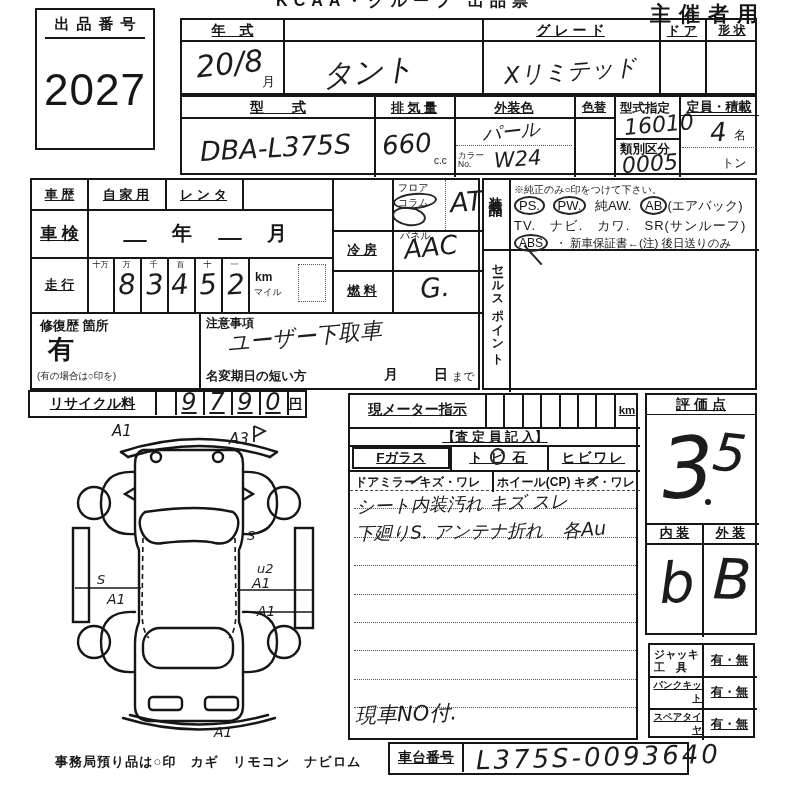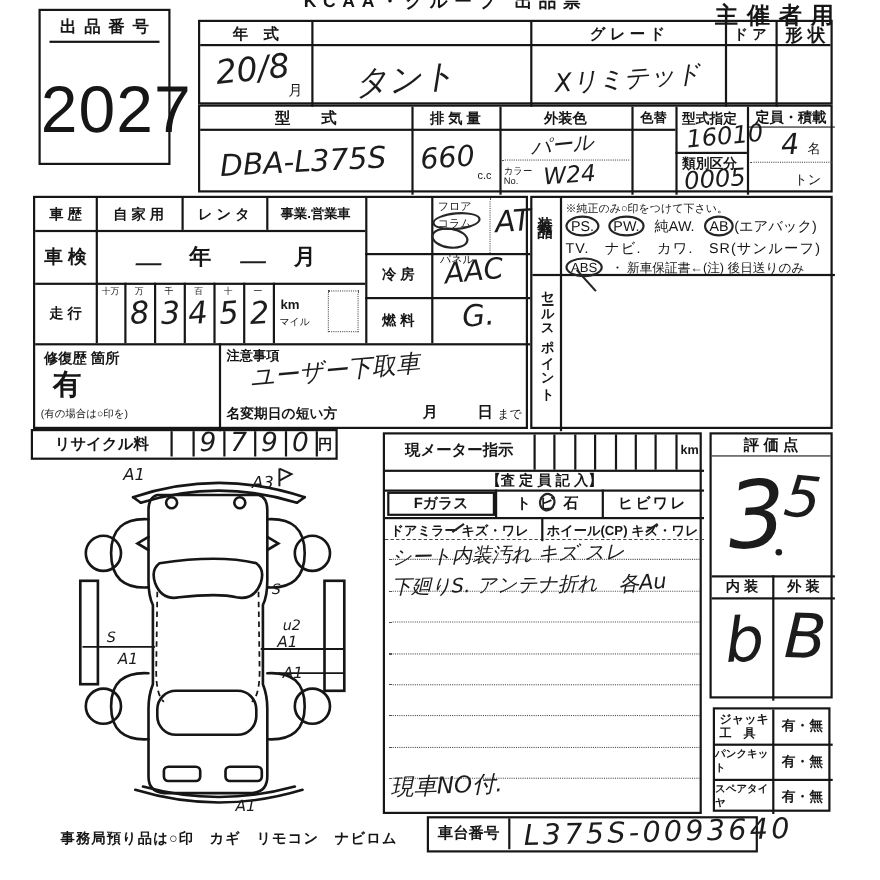--- a/index.html
+++ b/index.html
@@ -6,21 +6,21 @@
   body { font-family:"Liberation Sans", sans-serif; background:#ffffff; color:#161616; }
   #sheet { position:relative; width:800px; height:800px; background:#fff; overflow:hidden; }
   .abs { position:absolute; }
   .bd  { border:2.5px solid #161616; }
   .bd2 { border:2px solid #161616; }
   .vline { position:absolute; background:#161616; width:2px; }
   .hline { position:absolute; background:#161616; height:2px; }
   .thin  { width:1.5px; }
   .thinh { height:1.5px; }
   .lbl { font-weight:bold; }
-  .ctr { display:flex; align-items:center; justify-content:center; text-align:left; }
+  .ctr { display:flex; align-items:center; justify-content:center; text-align:right;text-decoration:underline; }
   .hw  { font-family:"DejaVu Sans", sans-serif; font-style:italic; color:#1c1c1c; }
   .vtext { writing-mode:vertical-rl; text-orientation:upright; font-weight:bold; }
   .oval { border:2px solid #252525; border-radius:50%; padding:0 3px; display:inline-block; }
   .dotline { position:absolute; border-bottom:1.6px dotted #555; }
   .dashline { position:absolute; border-bottom:1.6px dashed #444; }
   .handoval { position:absolute; border:2px solid #252525; border-radius:50%; }
   .handline { position:absolute; background:#252525; }
   svg text { font-family:"DejaVu Sans", sans-serif; font-style:italic; }
 </style>
 </head>
@@ -28,33 +28,33 @@
 
 <div id="sheet">
 
   <div class="abs" style="left:215px;top:0;width:380px;height:13px;overflow:hidden">
     <div class="lbl" style="position:absolute;top:-9px;width:100%;text-align:center;font-size:16px;letter-spacing:6px">KCAA・グループ 出品票</div>
   </div>
   <div class="abs lbl" style="left:650px;top:0;width:145px;font-size:21px;letter-spacing:8px">主催者用</div>
 
   <div class="abs bd" style="left:35px;top:8px;width:120px;height:142px">
     <div class="lbl" style="margin:5px 8px 0;text-align:center;font-size:15px;letter-spacing:7px;text-indent:7px;border-bottom:2px solid #161616;padding-bottom:3px">出品番号</div>
-    <div style="text-align:center;font-size:60px;margin-top:26px;letter-spacing:1px">2027</div>
+    <div style="text-align:center;font-size:44px;margin-top:26px;letter-spacing:1px">2027</div>
   </div>
 
   <div class="abs bd" style="left:180px;top:18px;width:577px;height:77px">
     <div class="abs" style="left:0;top:0;width:100%;height:22px;border-bottom:2px solid #161616"></div>
     <div class="vline" style="left:101px;top:0;height:77px"></div>
     <div class="vline" style="left:300px;top:0;height:77px"></div>
     <div class="vline" style="left:477px;top:0;height:77px"></div>
     <div class="vline" style="left:523px;top:0;height:77px"></div>
     <div class="abs lbl ctr" style="left:0;top:2px;width:101px;font-size:14px">年　式</div>
     <div class="abs lbl ctr" style="left:300px;top:2px;width:177px;font-size:14px">グ レ ー ド</div>
     <div class="abs lbl ctr" style="left:477px;top:2px;width:46px;font-size:13px">ド ア</div>
-    <div class="abs lbl ctr" style="left:523px;top:2px;width:54px;font-size:16px">形 状</div>
+    <div class="abs lbl ctr" style="left:523px;top:2px;width:54px;font-size:12px">形 状</div>
     <div class="abs hw" style="left:14px;top:26px;font-size:30px;transform:rotate(-6deg)">20/8</div>
     <div class="abs" style="left:80px;top:53px;font-size:13px">月</div>
     <div class="abs hw" style="left:140px;top:32px;font-size:30px;transform:rotate(-5deg)">タント</div>
     <div class="abs hw" style="left:322px;top:36px;font-size:23px;transform:rotate(-4deg)">Xリミテッド</div>
   </div>
 
   <div class="abs bd" style="left:180px;top:95px;width:577px;height:80px">
     <div class="vline" style="left:192px;top:0;height:80px"></div>
     <div class="vline" style="left:272px;top:0;height:80px"></div>
     <div class="vline" style="left:392px;top:0;height:80px"></div>
@@ -89,21 +89,20 @@
     <div class="vline" style="left:300px;top:0;height:132px"></div>
     <div class="hline" style="left:0;top:29px;width:300px"></div>
     <div class="hline" style="left:0;top:77px;width:300px"></div>
     <div class="hline" style="left:0;top:132px;width:450px"></div>
 
     <div class="abs lbl ctr" style="left:0;top:0;width:55px;height:29px;font-size:13px">車 歴</div>
     <div class="vline thin" style="left:133px;top:0;height:29px"></div>
     <div class="vline thin" style="left:210px;top:0;height:29px"></div>
     <div class="abs lbl ctr" style="left:55px;top:0;width:78px;height:29px;font-size:13px">自 家 用</div>
     <div class="abs lbl ctr" style="left:133px;top:0;width:77px;height:29px;font-size:13px">レ ン タ</div>
-    <div class="abs lbl ctr" style="left:210px;top:0;width:90px;height:29px;font-size:12px">事業.営業車</div>
 
     <div class="abs lbl ctr" style="left:0;top:29px;width:55px;height:48px;font-size:17px">車 検</div>
     <div class="abs hw" style="left:90px;top:44px;font-size:26px">—</div>
     <div class="abs lbl" style="left:140px;top:40px;font-size:20px">年</div>
     <div class="abs hw" style="left:185px;top:42px;font-size:26px">—</div>
     <div class="abs lbl" style="left:235px;top:40px;font-size:20px">月</div>
 
     <div class="abs lbl ctr" style="left:0;top:77px;width:55px;height:55px;font-size:13px">走 行</div>
     <div class="vline thin" style="left:81px;top:77px;height:55px"></div>
     <div class="vline thin" style="left:108px;top:77px;height:55px"></div>

